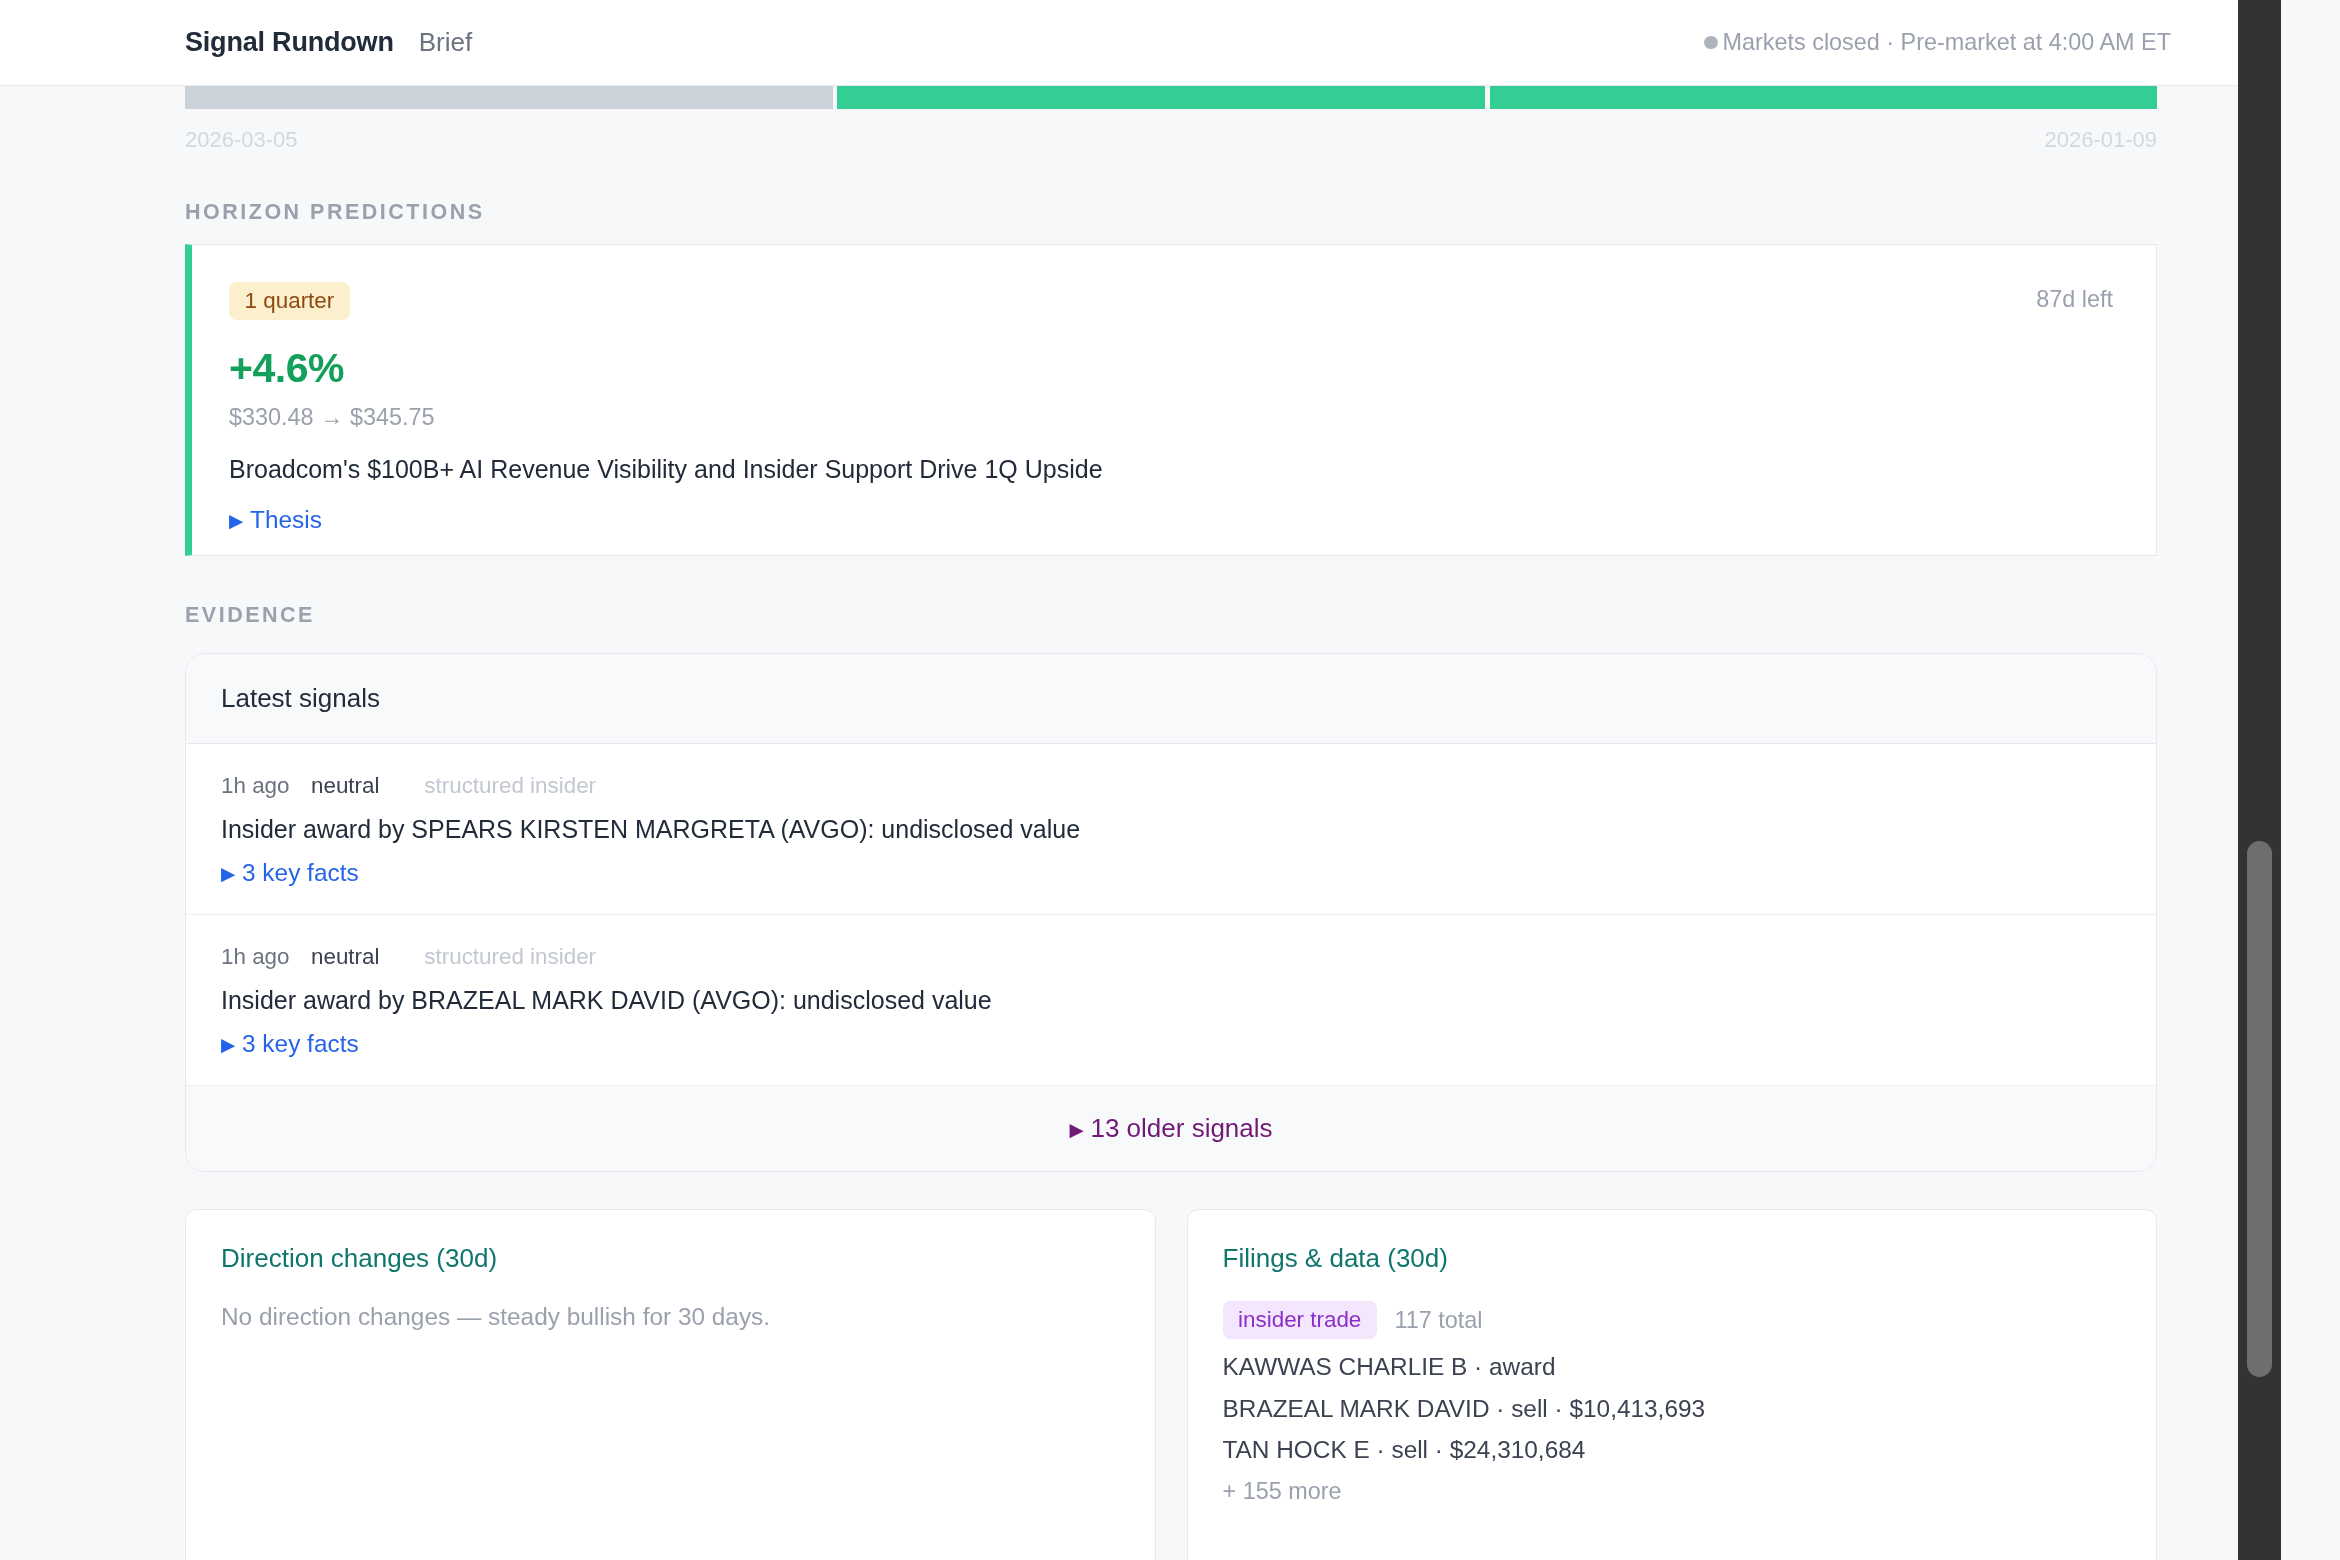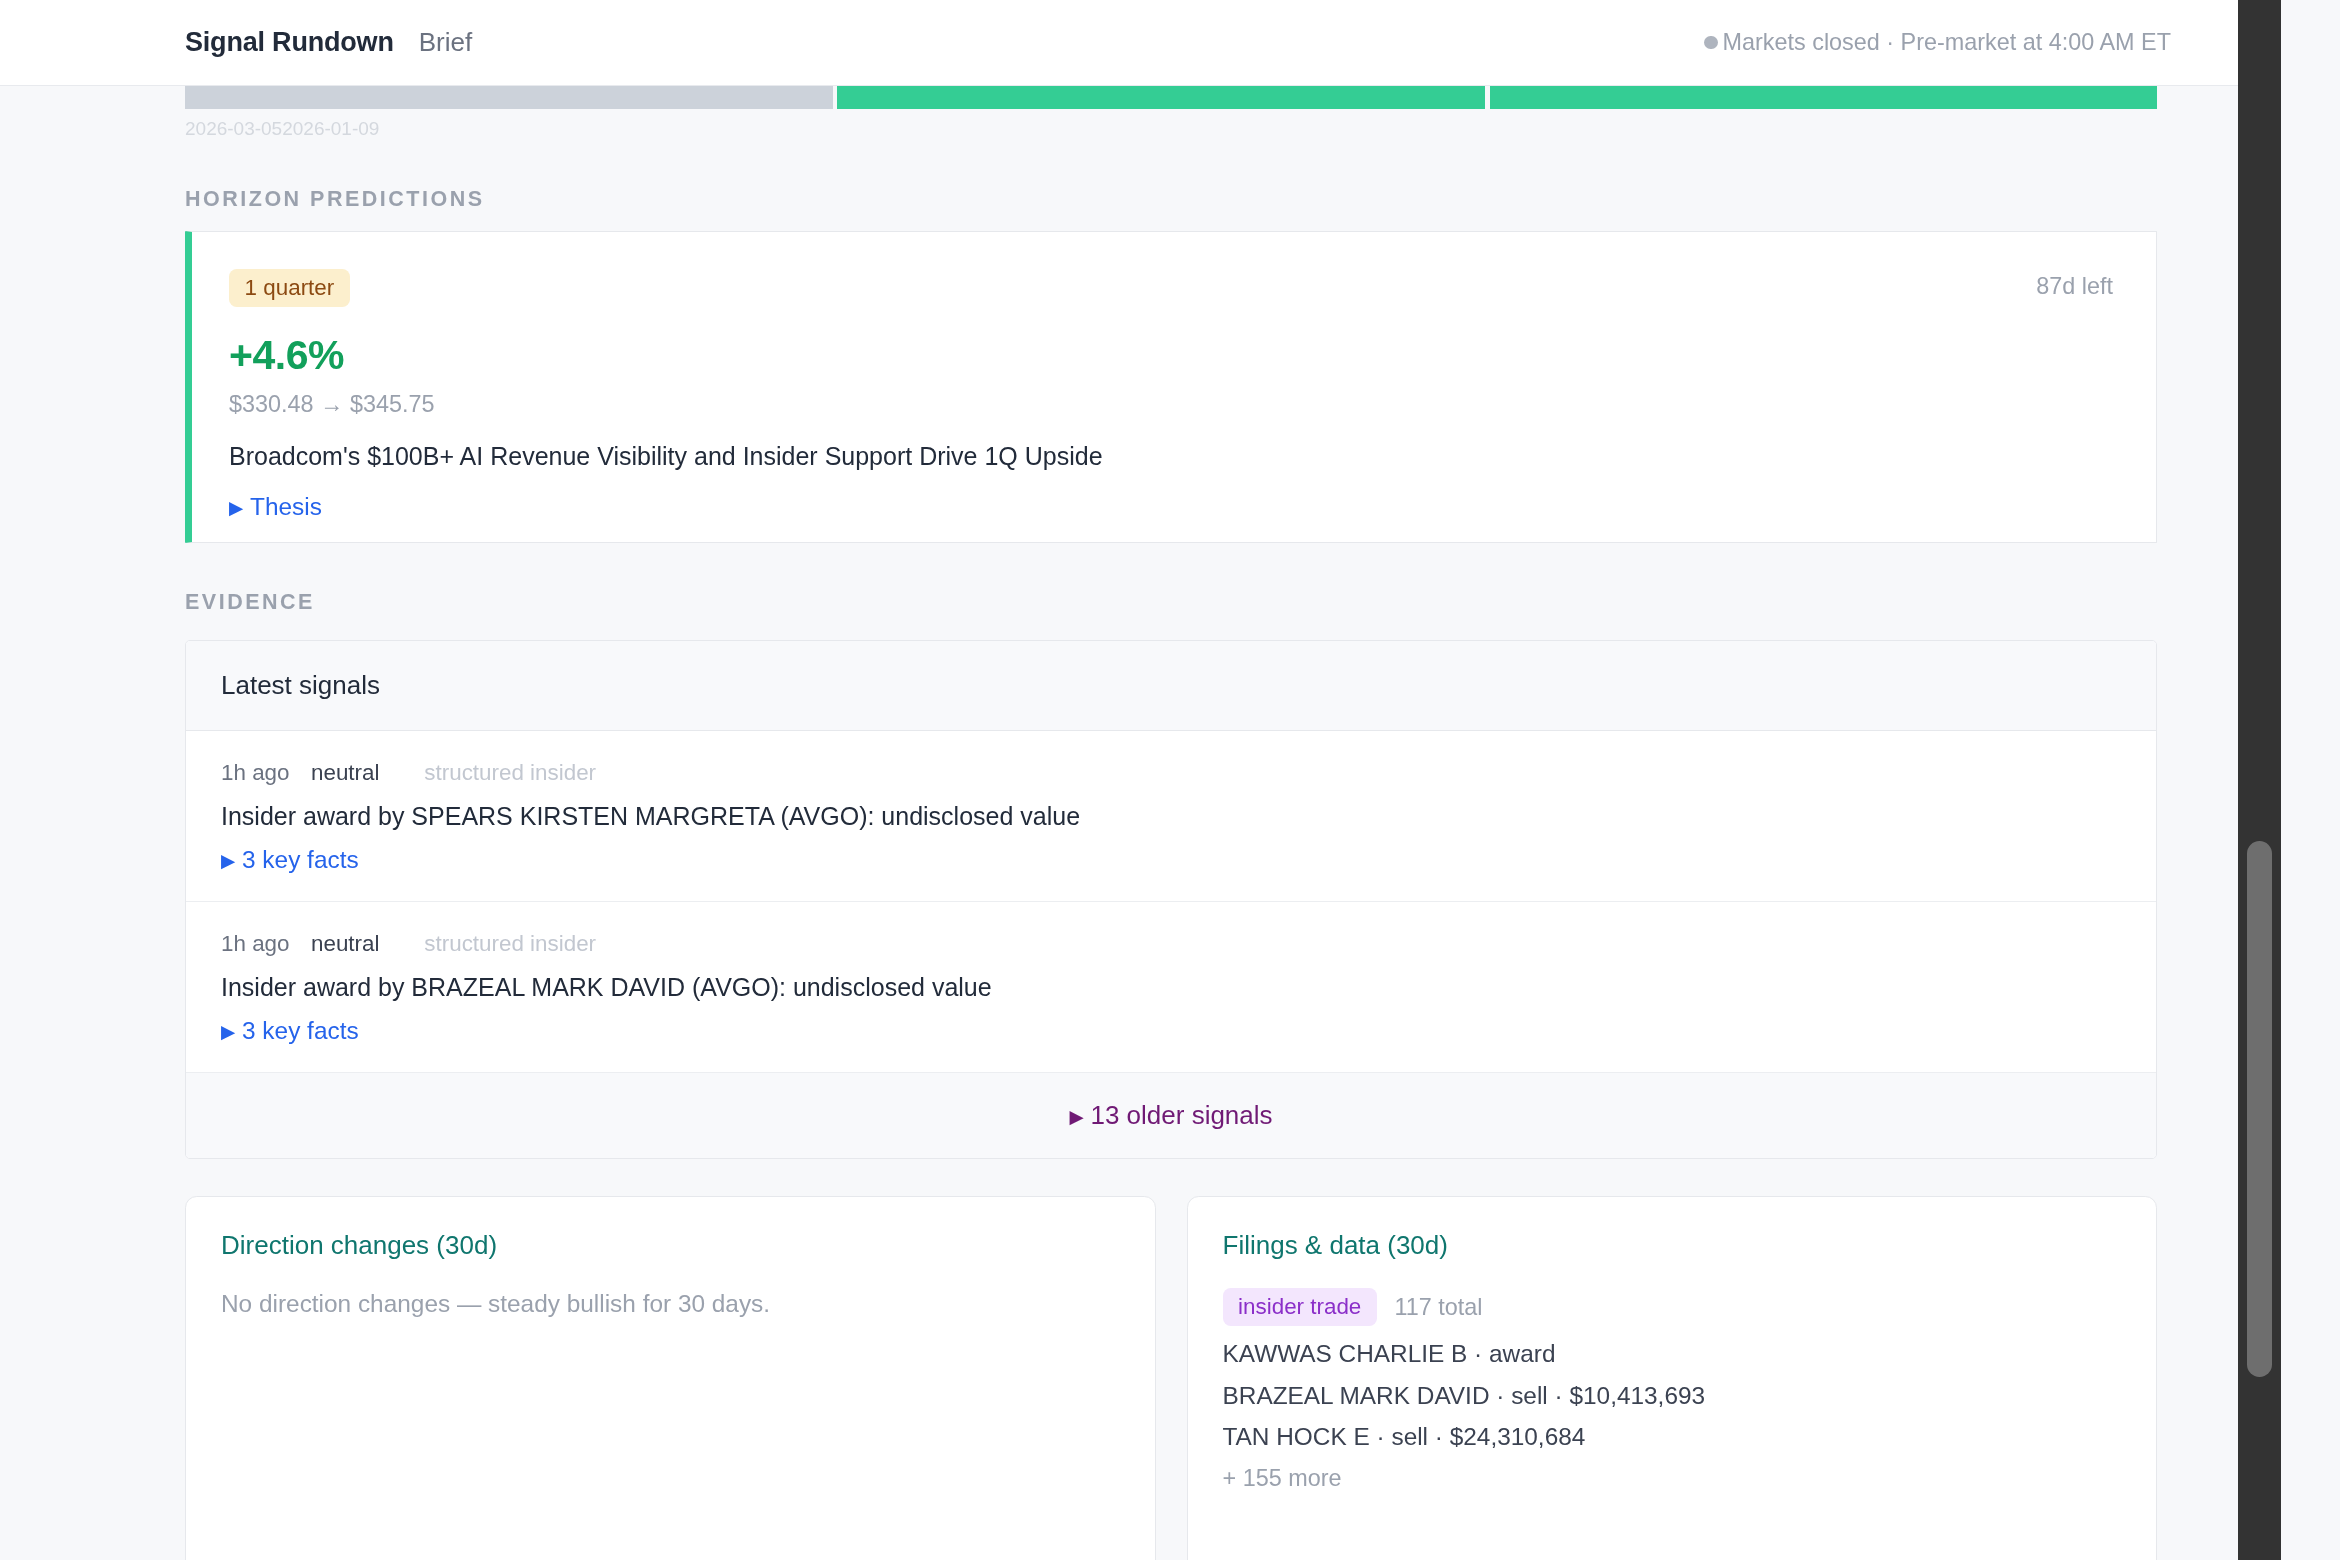--- a/index.html
+++ b/index.html
@@ -113,23 +113,23 @@
     gap: 4.9px;
     height: 41px;
     width: 100%;
   }
   .tl-seg { height: 41px; }
   .tl-seg.neutral { background: #ccd2da; }
   .tl-seg.up { background: #34cd94; }
 
   #timeline-dates {
     display: flex;
-    justify-content: flex-start;
-    margin-top: 9px;
-    font-size: 19px;
+    justify-content: space-between;
+    margin-top: 18px;
+    font-size: 22px;
     color: #d4d8de;
   }
 
   .section-label {
     margin-top: 47px;
     font-size: 21.5px;
     letter-spacing: 2.5px;
     font-weight: bold;
     color: #9aa1ad;
     text-transform: uppercase;
@@ -193,21 +193,21 @@
     font-size: 18.5px;
     margin-right: 6.8px;
     vertical-align: 1px;
   }
 
   
   #signals-card {
     margin-top: 25px;
     background: #ffffff;
     border: 1px solid #e6e8ec;
-    border-radius: 5px;
+    border-radius: 20px;
     overflow: hidden;
   }
   #signals-head {
     background: #f8f9fb;
     border-bottom: 1px solid #e6e8ec;
     padding: 29px 35px;
     font-size: 26px;
     color: #222b3a;
   }
   .signal-row {

